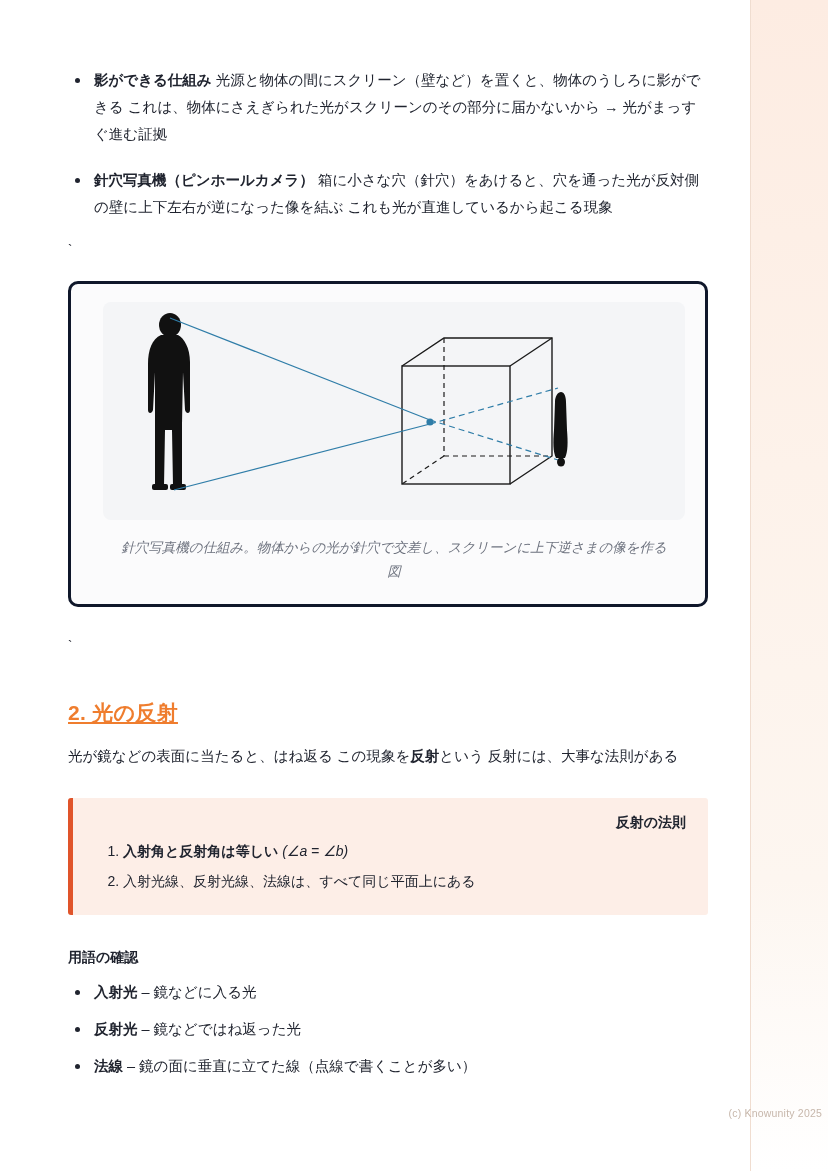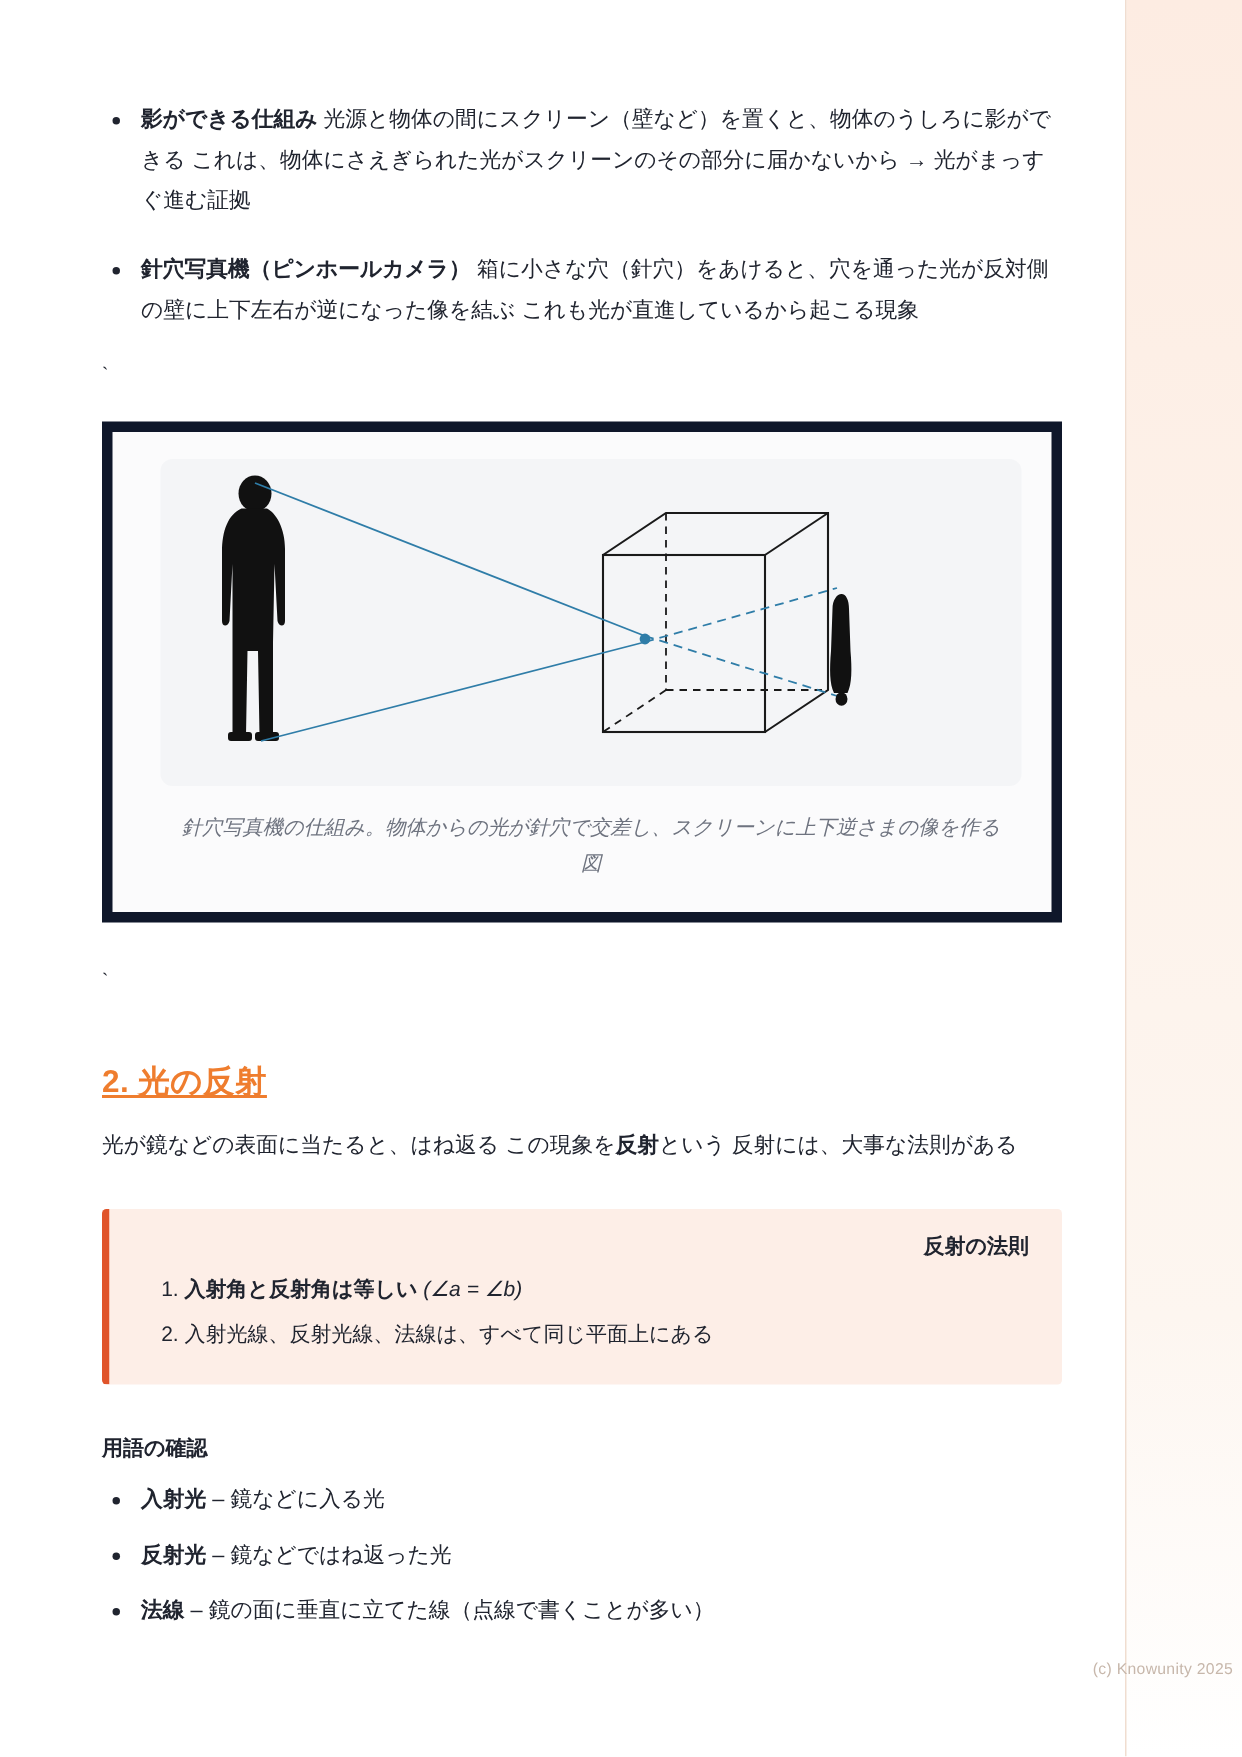--- a/index.html
+++ b/index.html
@@ -67,22 +67,22 @@
     font-size: 13px;
     color: #20242f;
     margin: 10px 0 0 0;
     line-height: 1.4;
   }
 
   
   .figure-card {
     margin: 22px 0 0 0;
     background: #fbfbfc;
-    border: 7px solid #0f172a;
-    border-radius: 0;
+    border: 3px solid #0f172a;
+    border-radius: 10px;
     padding: 18px 20px 20px 32px;
   }
   .figure-inner {
     background: #f4f5f7;
     border-radius: 8px;
     height: 218px;
     position: relative;
     overflow: hidden;
   }
   .figure-caption {

